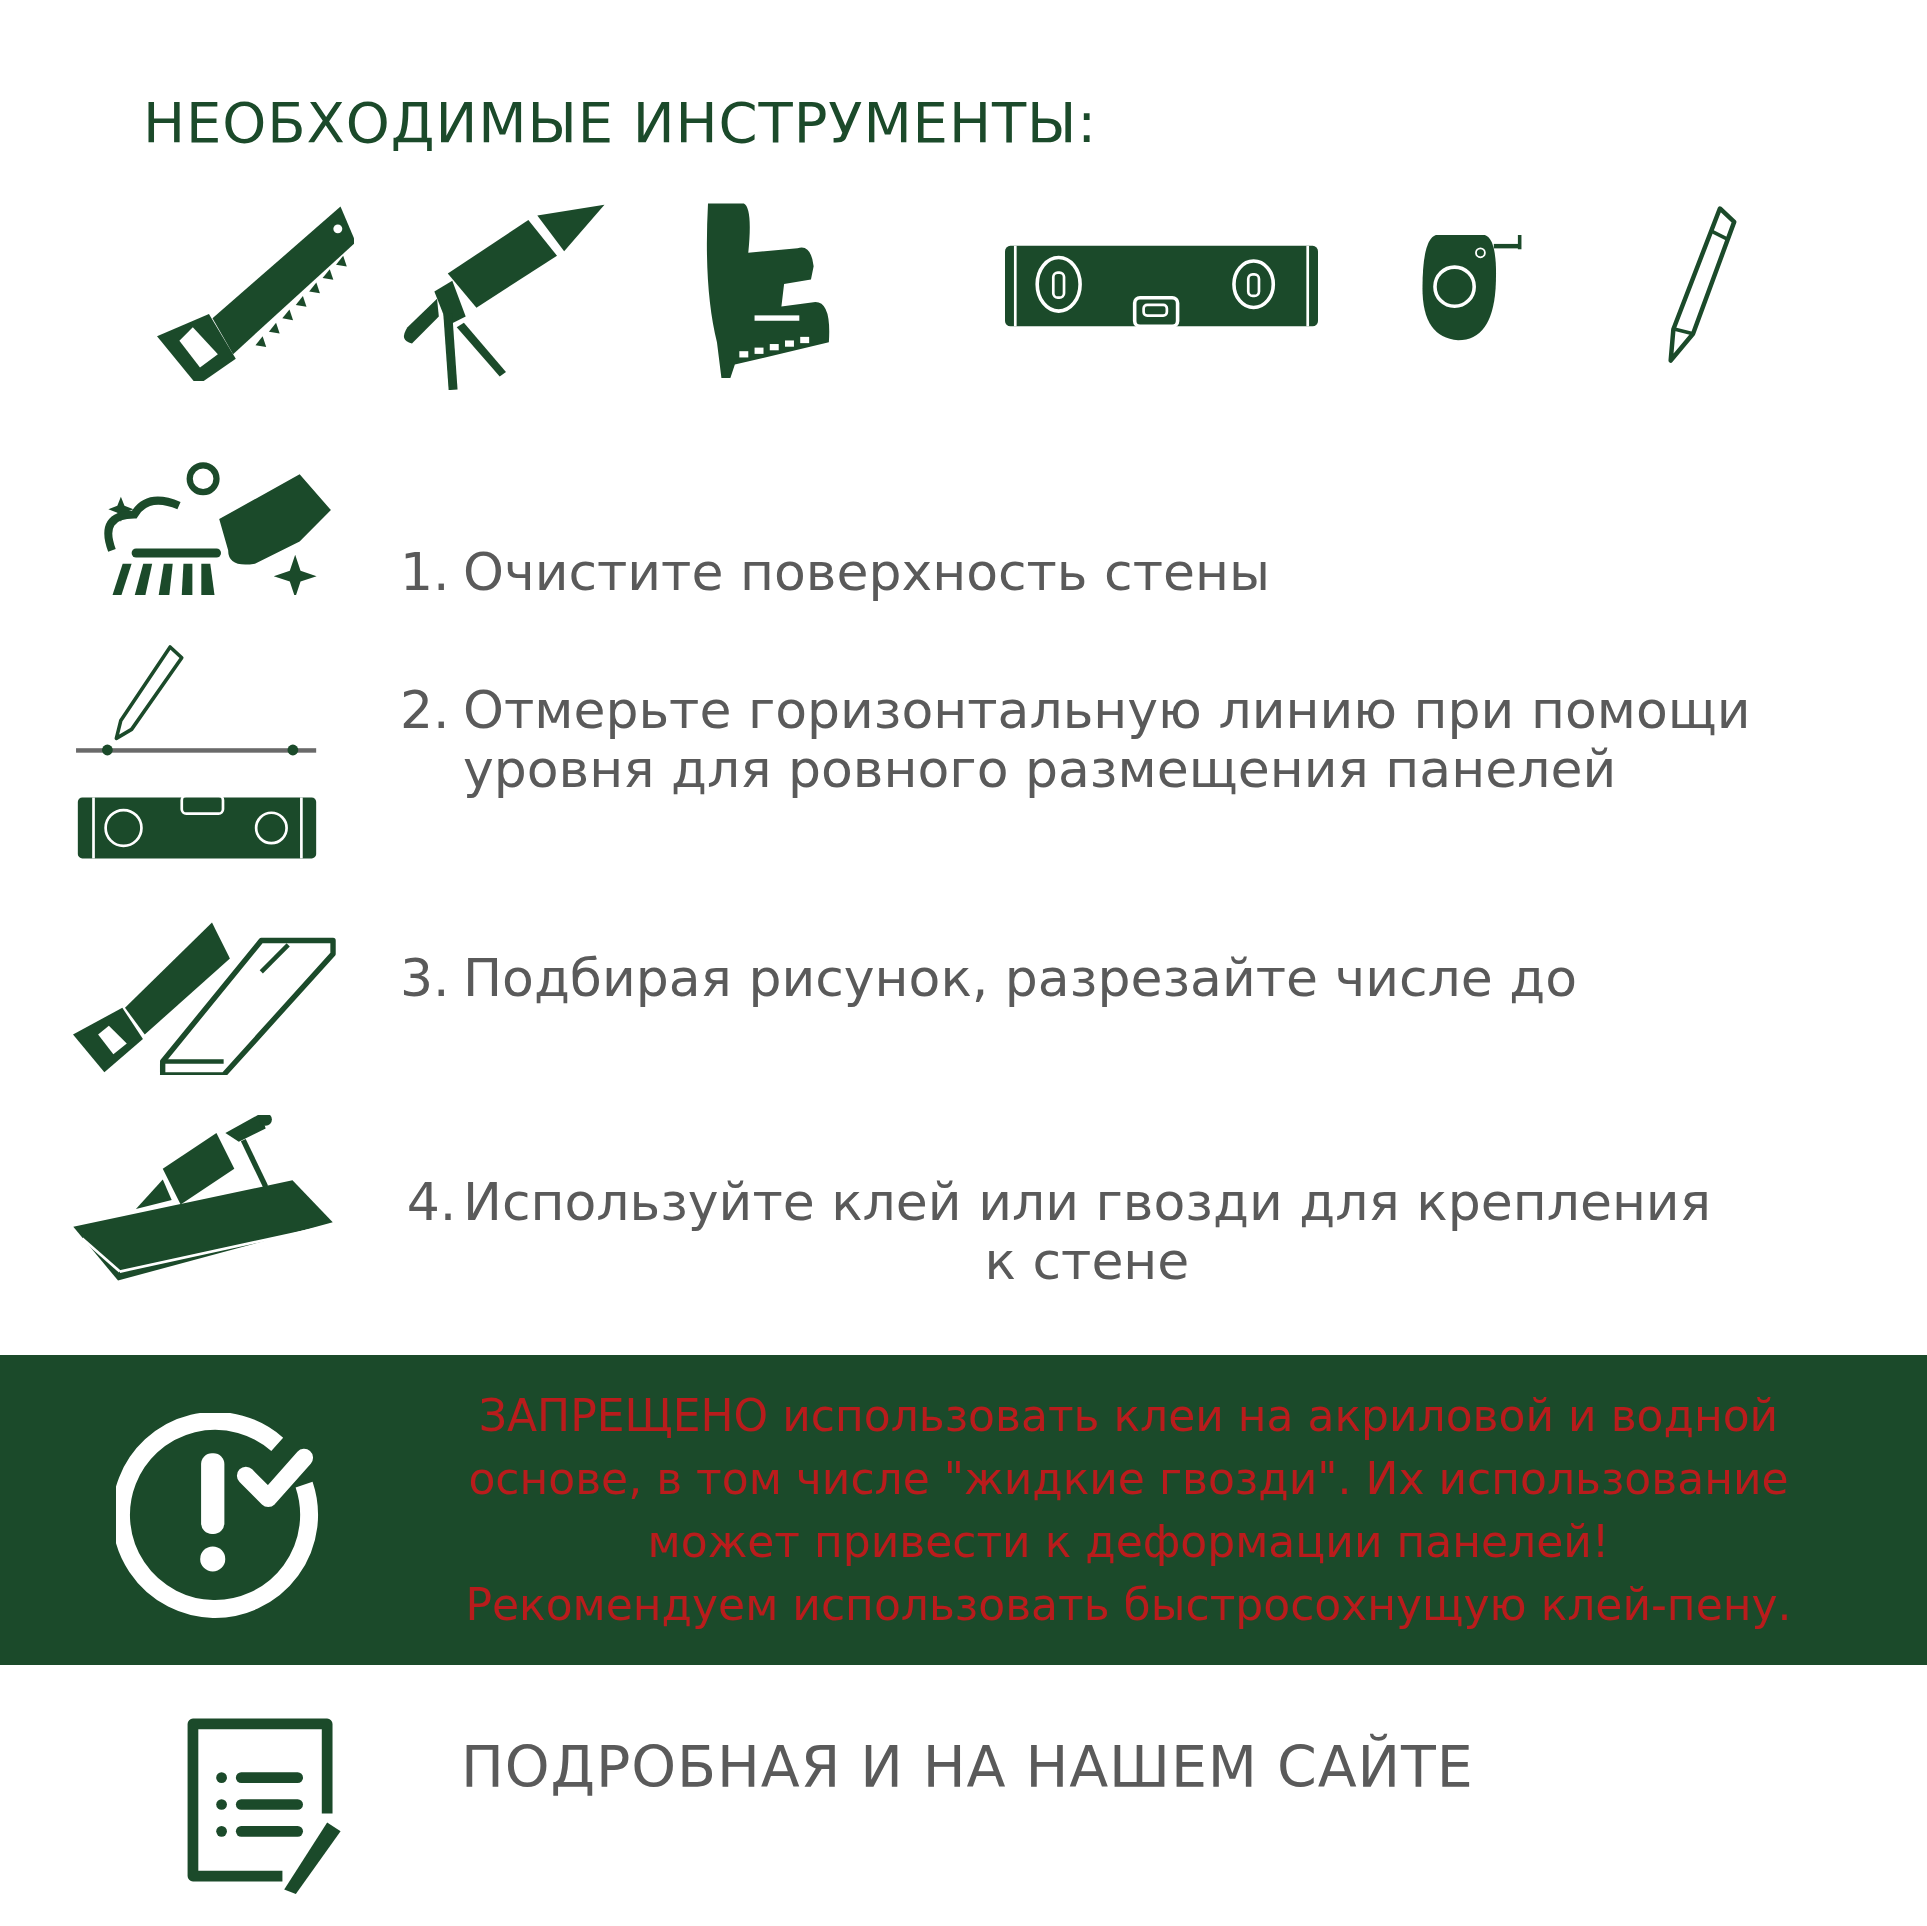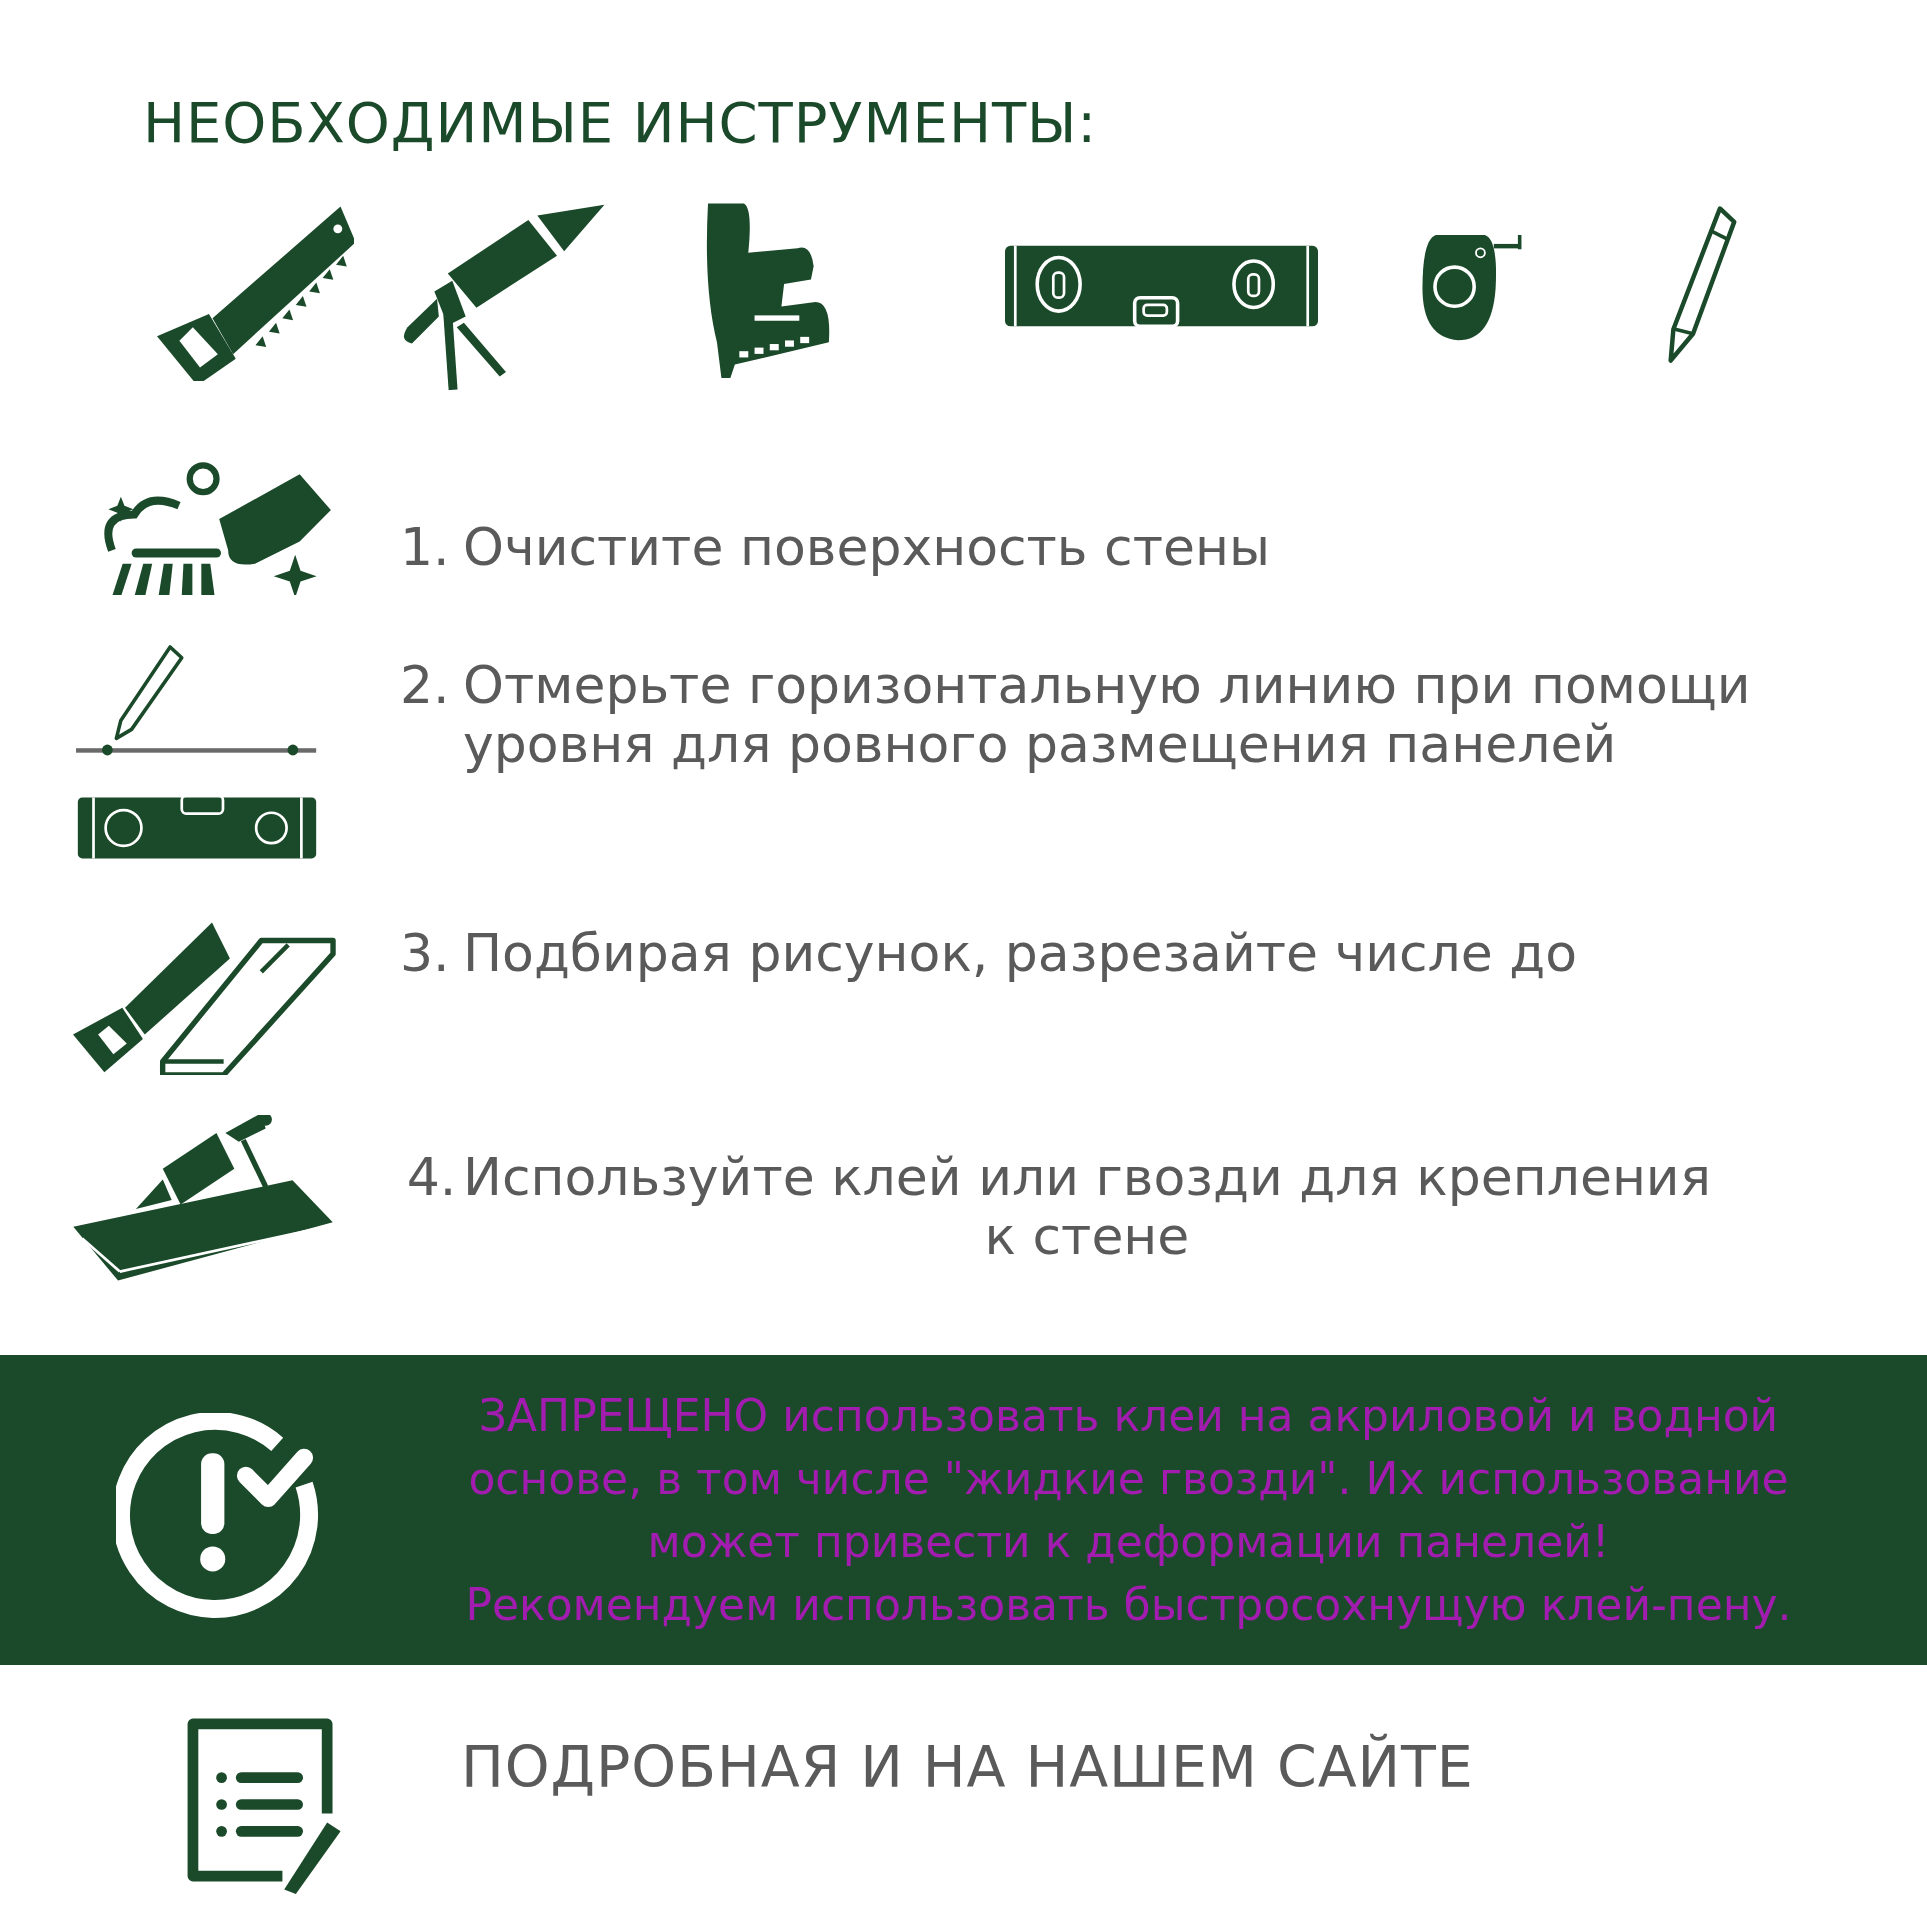--- a/index.html
+++ b/index.html
@@ -3,26 +3,26 @@
 <meta charset="utf-8">
 <style>
   html, body { margin:0; padding:0; background:#ffffff; }
   body { width:1927px; height:1926px; position:relative; overflow:hidden;
          font-family:"DejaVu Sans", "Liberation Sans", sans-serif; }
   .abs { position:absolute; }
   .title { left:143px; top:90px; font-size:56px; color:#1b4a2a; letter-spacing:0.9px;
            white-space:nowrap; font-weight:400; }
   .tool { position:absolute; }
   .step-icon { position:absolute; }
-  .step-text { position:absolute; left:400px; color:#5a5a5a; font-size:52px; line-height:59px; }
+  .step-text { position:absolute; left:400px; color:#5a5a5a; font-size:52px; line-height:59px;margin-top:25px; }
   .step-text .num { display:inline-block; width:63px; }
   .step-text .line2 { display:block; padding-left:63px; }
   .banner { left:0; top:1355px; width:1927px; height:310px; background:#1b4a2a; }
   .banner-text { position:absolute; left:394px; top:1384px; width:1469px; text-align:center;
-                 color:#a21caf; font-size:44px; line-height:63px; }
+                 color:#b91c1c; font-size:44px; line-height:63px; }
   .footer-text { position:absolute; left:461px; top:1728px; color:#5a5a5a; font-size:57px;
                  line-height:79px; letter-spacing:0.9px; }
   svg { display:block; }
 </style>
 </head>
 <body>
 
 <div class="abs title">НЕОБХОДИМЫЕ ИНСТРУМЕНТЫ:</div>
 
 <div>

